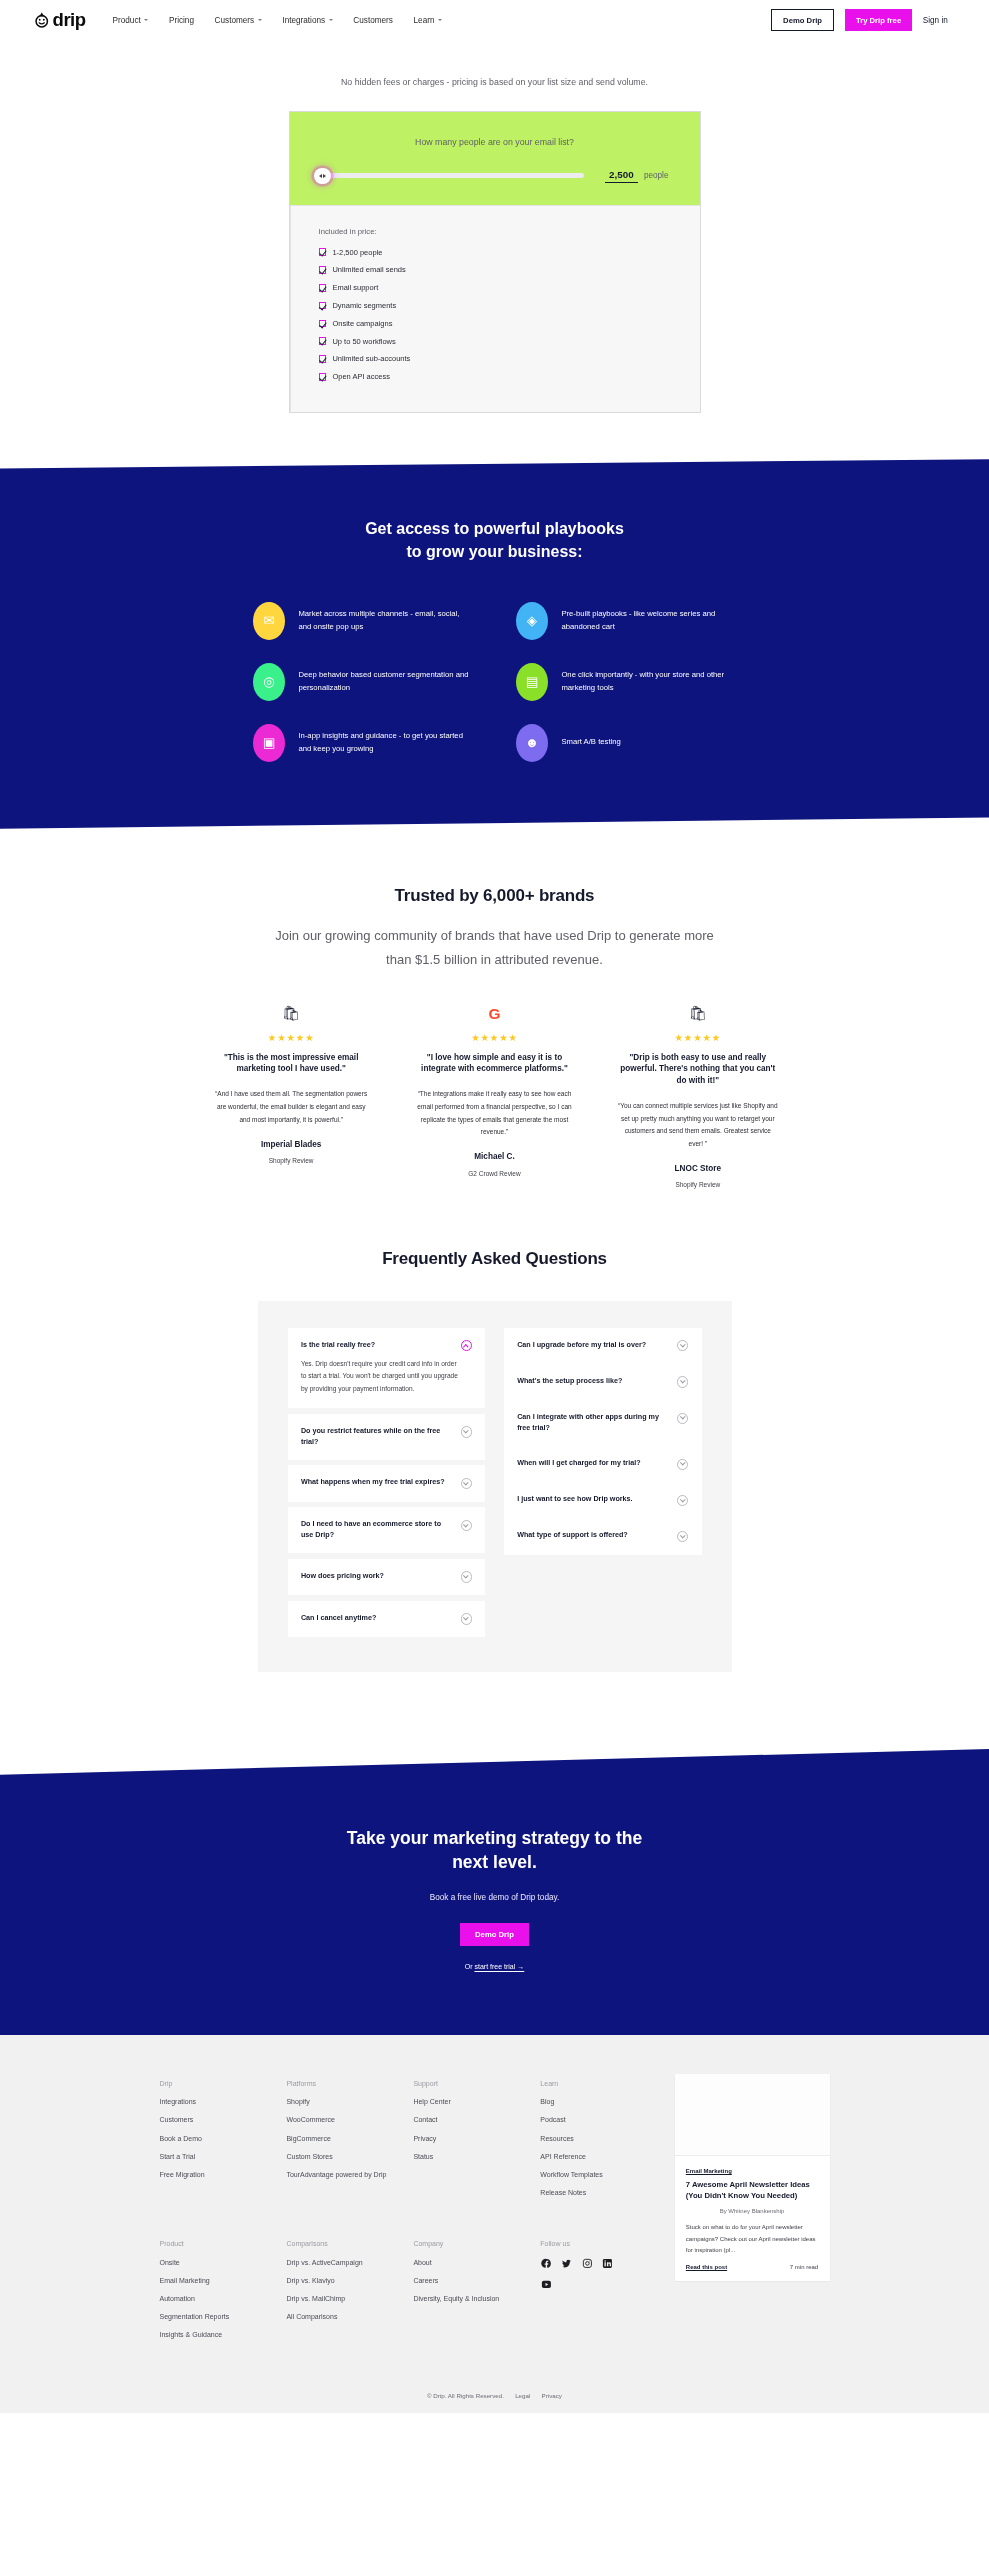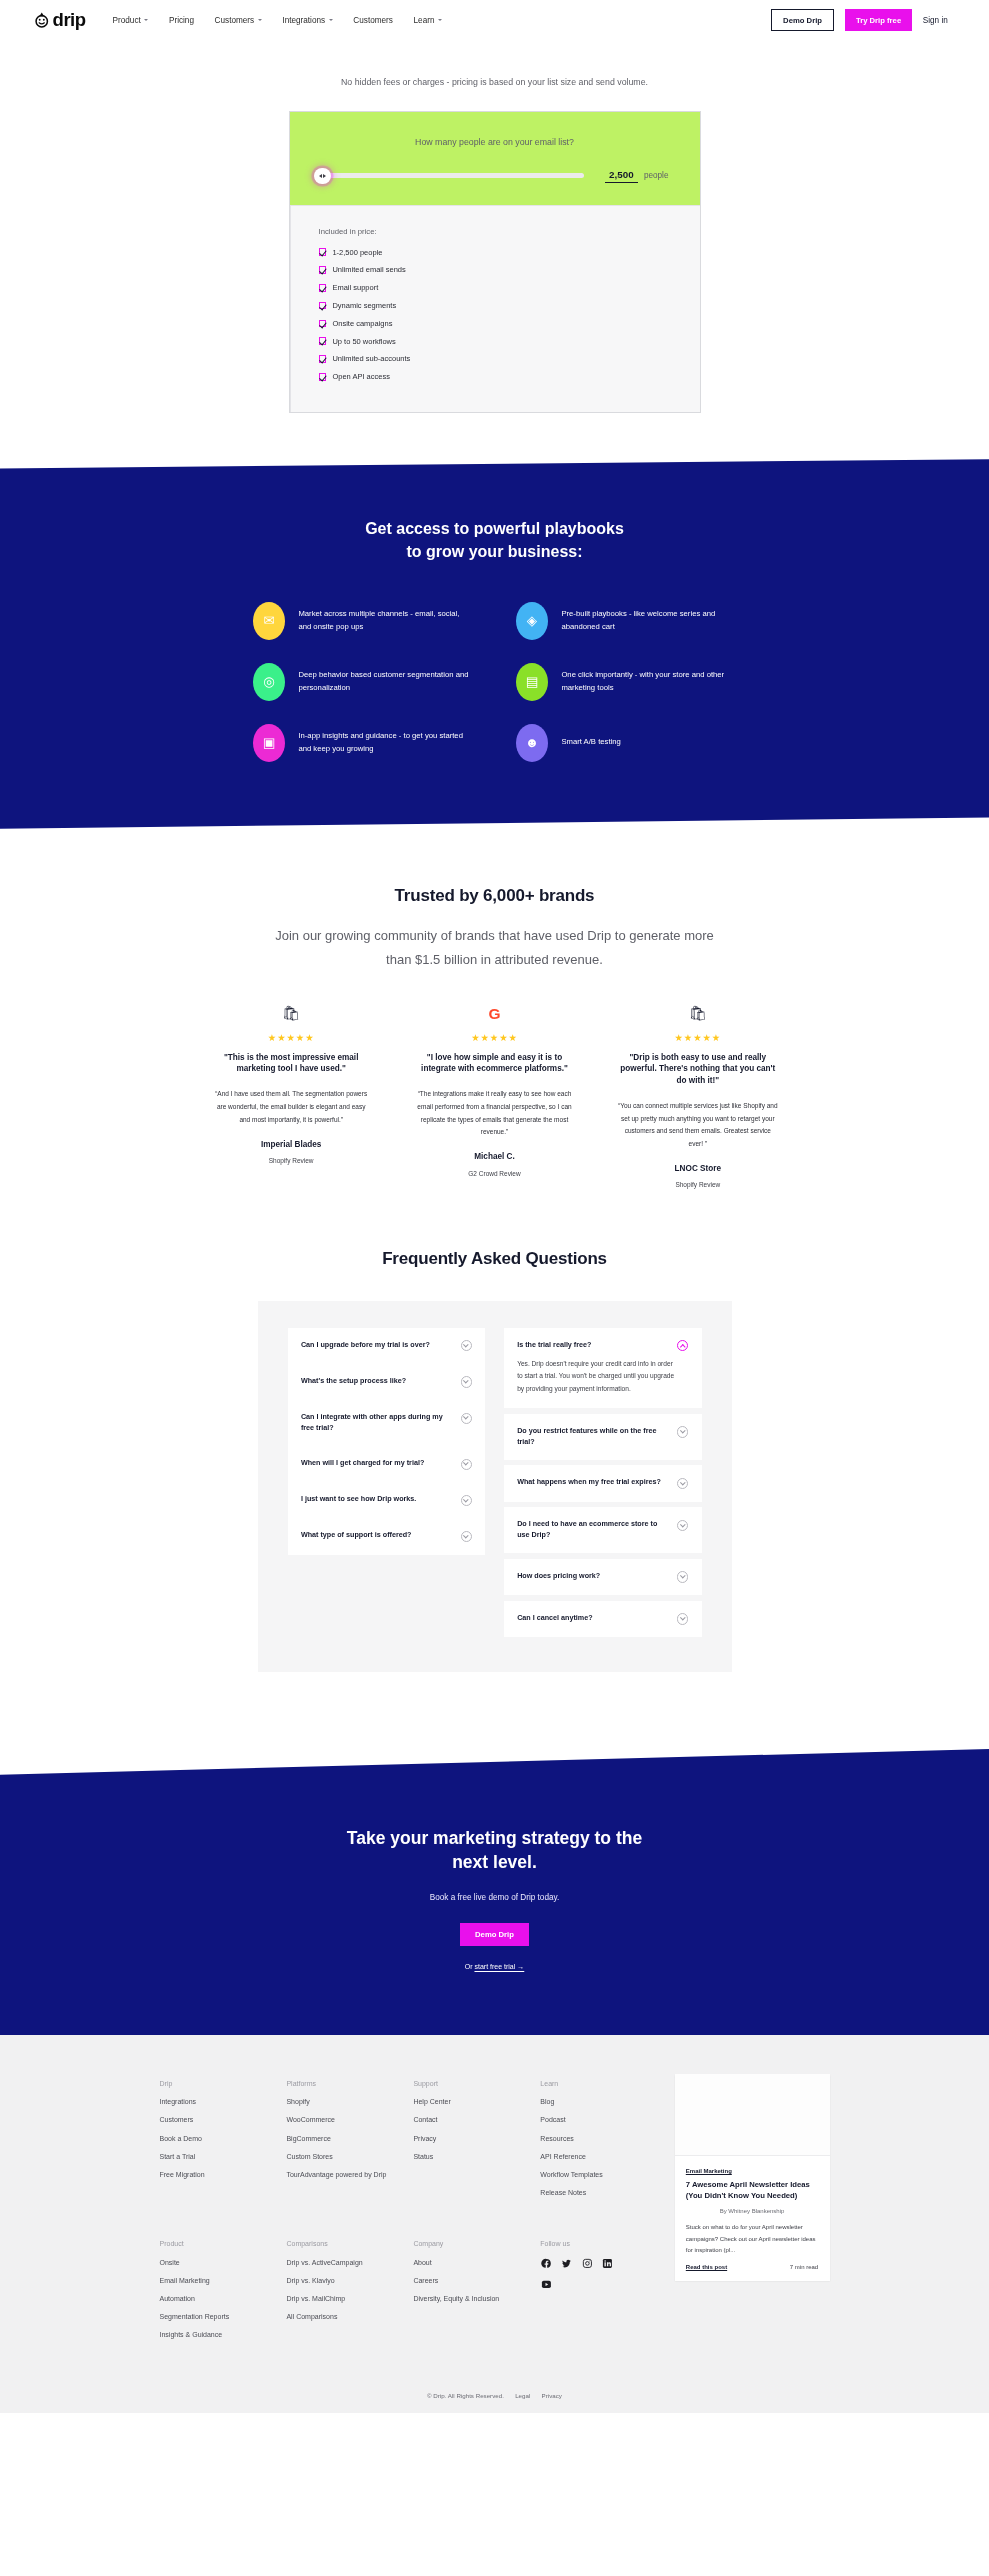--- a/index.html
+++ b/index.html
@@ -327,71 +327,20 @@
         <div class="tsrc">Shopify Review</div>
       </div>
     </div>
   </section>
 
   <section>
     <h2 class="faq-title">Frequently Asked Questions</h2>
     <div class="faq-panel">
       <div class="faq-cols">
 
-        <div class="faq-col right">
-          <div class="faq-item">
-            <div class="faq-q-row">
-              <span class="faq-q">Can I upgrade before my trial is over?</span>
-              <span class="chev">
-                  <i></i>
-                </span>
-            </div>
-          </div>
-          <div class="faq-item">
-            <div class="faq-q-row">
-              <span class="faq-q">What's the setup process like?</span>
-              <span class="chev">
-                  <i></i>
-                </span>
-            </div>
-          </div>
-          <div class="faq-item">
-            <div class="faq-q-row">
-              <span class="faq-q">Can I integrate with other apps during my free trial?</span>
-              <span class="chev">
-                  <i></i>
-                </span>
-            </div>
-          </div>
-          <div class="faq-item">
-            <div class="faq-q-row">
-              <span class="faq-q">When will I get charged for my trial?</span>
-              <span class="chev">
-                  <i></i>
-                </span>
-            </div>
-          </div>
-          <div class="faq-item">
-            <div class="faq-q-row">
-              <span class="faq-q">I just want to see how Drip works.</span>
-              <span class="chev">
-                  <i></i>
-                </span>
-            </div>
-          </div>
-          <div class="faq-item">
-            <div class="faq-q-row">
-              <span class="faq-q">What type of support is offered?</span>
-              <span class="chev">
-                  <i></i>
-                </span>
-            </div>
-          </div>
-        </div>
-
         <div class="faq-col">
           <div class="faq-item">
             <div class="faq-q-row">
               <span class="faq-q">Is the trial really free?</span>
               <span class="chev open">
                   <i></i>
                 </span>
             </div>
             <div class="faq-a">Yes. Drip doesn't require your credit card info in order to start a trial. You won't be charged until you upgrade by providing your payment information.</div>
           </div>
@@ -423,20 +372,71 @@
             <div class="faq-q-row">
               <span class="faq-q">How does pricing work?</span>
               <span class="chev">
                   <i></i>
                 </span>
             </div>
           </div>
           <div class="faq-item">
             <div class="faq-q-row">
               <span class="faq-q">Can I cancel anytime?</span>
+              <span class="chev">
+                  <i></i>
+                </span>
+            </div>
+          </div>
+        </div>
+
+        <div class="faq-col right">
+          <div class="faq-item">
+            <div class="faq-q-row">
+              <span class="faq-q">Can I upgrade before my trial is over?</span>
+              <span class="chev">
+                  <i></i>
+                </span>
+            </div>
+          </div>
+          <div class="faq-item">
+            <div class="faq-q-row">
+              <span class="faq-q">What's the setup process like?</span>
+              <span class="chev">
+                  <i></i>
+                </span>
+            </div>
+          </div>
+          <div class="faq-item">
+            <div class="faq-q-row">
+              <span class="faq-q">Can I integrate with other apps during my free trial?</span>
+              <span class="chev">
+                  <i></i>
+                </span>
+            </div>
+          </div>
+          <div class="faq-item">
+            <div class="faq-q-row">
+              <span class="faq-q">When will I get charged for my trial?</span>
+              <span class="chev">
+                  <i></i>
+                </span>
+            </div>
+          </div>
+          <div class="faq-item">
+            <div class="faq-q-row">
+              <span class="faq-q">I just want to see how Drip works.</span>
+              <span class="chev">
+                  <i></i>
+                </span>
+            </div>
+          </div>
+          <div class="faq-item">
+            <div class="faq-q-row">
+              <span class="faq-q">What type of support is offered?</span>
               <span class="chev">
                   <i></i>
                 </span>
             </div>
           </div>
         </div>
       </div>
     </div>
   </section>
 

